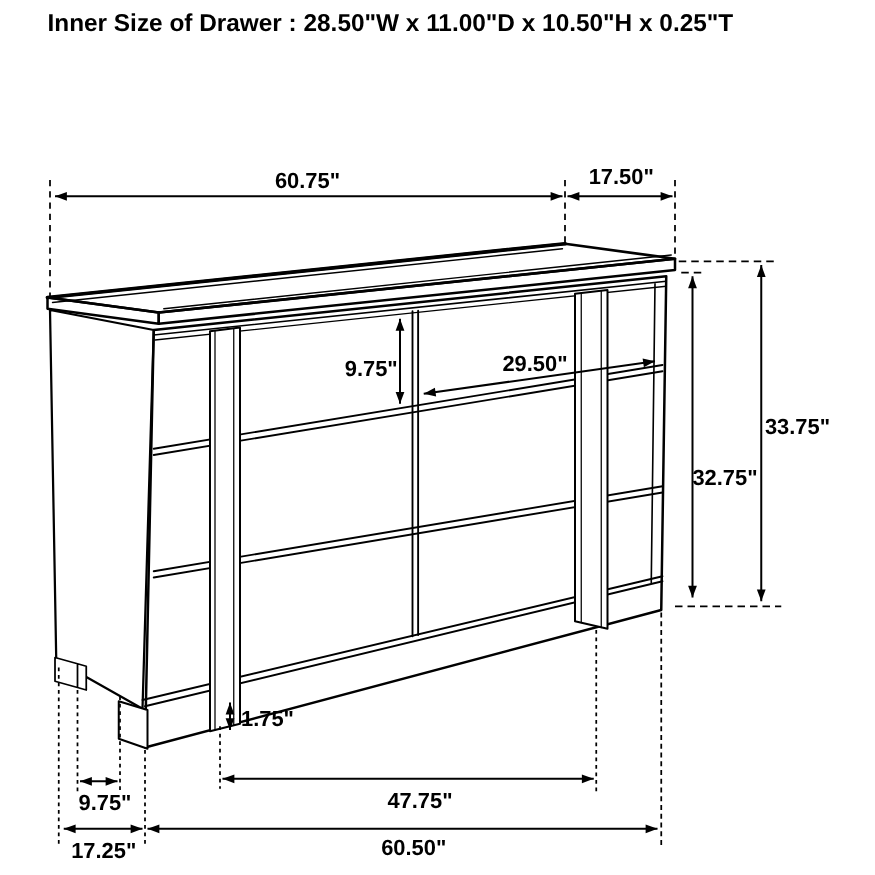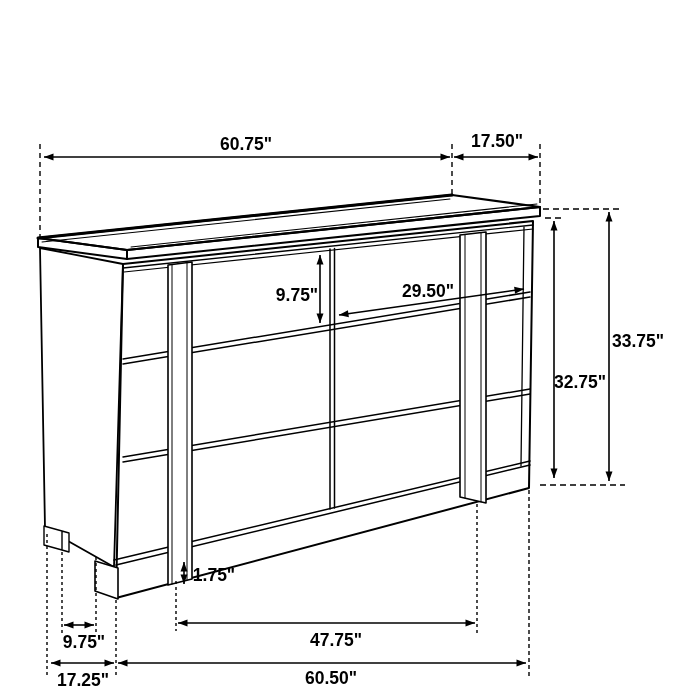--- a/index.html
+++ b/index.html
@@ -10,20 +10,21 @@
   svg{position:absolute;left:0;top:0;}
   .dim-label{font-family:"Liberation Sans", sans-serif;font-size:17.5px;font-weight:bold;fill:#000;}
   .outline{fill:none;stroke:#000;}
   .whitefill{fill:#fff;stroke:#000;}
 </style>
 </head>
 <body>
 
 <div class="page">
 
+  <div class="title">Inner Size of Drawer : 28.50"W x 11.00"D x 10.50"H x 0.25"T</div>
 
   <svg width="700" height="700" viewBox="0 0 700 700">
     <defs>
       <marker id="arr" markerUnits="userSpaceOnUse" markerWidth="11" markerHeight="9" refX="10" refY="4" orient="auto-start-reverse">
         <path d="M0.5,0.5 L10,4 L0.5,7.5 Z" fill="#000"></path>
       </marker>
     </defs>
 
     <g stroke-linejoin="round" stroke-linecap="round">
 

